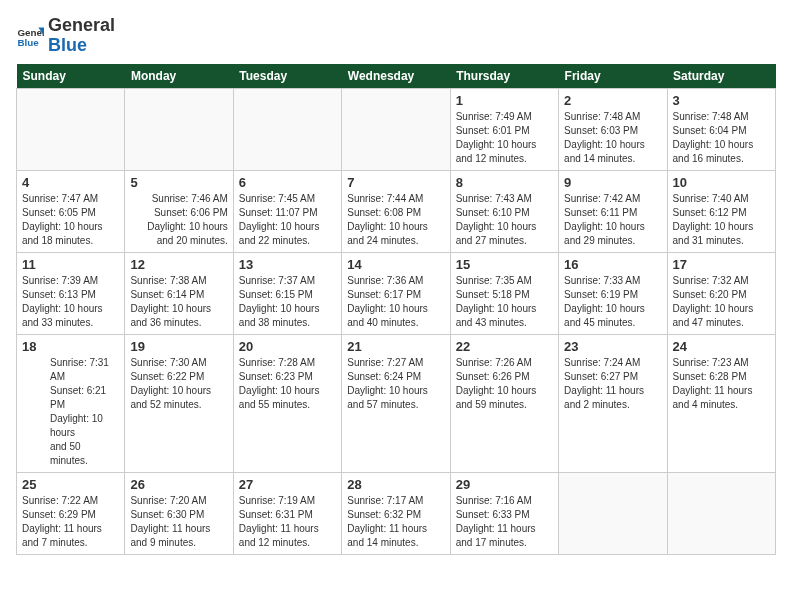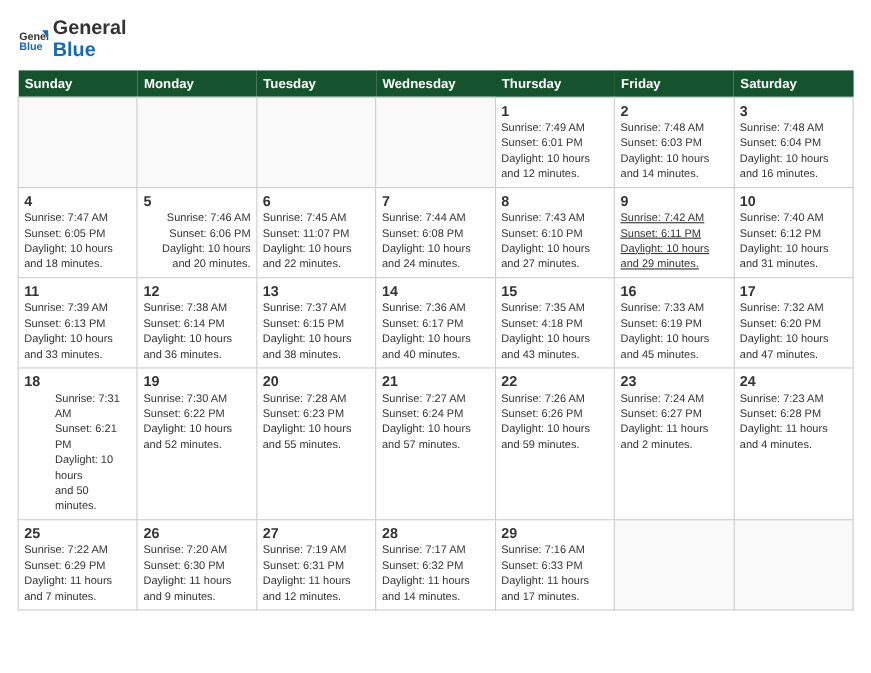--- a/index.html
+++ b/index.html
@@ -170,21 +170,21 @@
         </td>
         <td>
           <div class="day-num">8</div>
           <div class="day-info" style="white-space: pre-line;">Sunrise: 7:43 AM
 Sunset: 6:10 PM
 Daylight: 10 hours
 and 27 minutes.</div>
         </td>
         <td>
           <div class="day-num">9</div>
-          <div class="day-info" style="white-space: pre-line; text-decoration: underline;">Sunrise: 7:42 AM
+          <div class="day-info" style="white-space: pre-line;">Sunrise: 7:42 AM
 Sunset: 6:11 PM
 Daylight: 10 hours
 and 29 minutes.</div>
         </td>
         <td>
           <div class="day-num">10</div>
           <div class="day-info" style="white-space: pre-line;">Sunrise: 7:40 AM
 Sunset: 6:12 PM
 Daylight: 10 hours
 and 31 minutes.</div>
@@ -215,21 +215,21 @@
         <td>
           <div class="day-num">14</div>
           <div class="day-info" style="white-space: pre-line;">Sunrise: 7:36 AM
 Sunset: 6:17 PM
 Daylight: 10 hours
 and 40 minutes.</div>
         </td>
         <td>
           <div class="day-num">15</div>
           <div class="day-info" style="white-space: pre-line;">Sunrise: 7:35 AM
-Sunset: 4:18 PM
+Sunset: 5:18 PM
 Daylight: 10 hours
 and 43 minutes.</div>
         </td>
         <td>
           <div class="day-num">16</div>
           <div class="day-info" style="white-space: pre-line;">Sunrise: 7:33 AM
 Sunset: 6:19 PM
 Daylight: 10 hours
 and 45 minutes.</div>
         </td>

